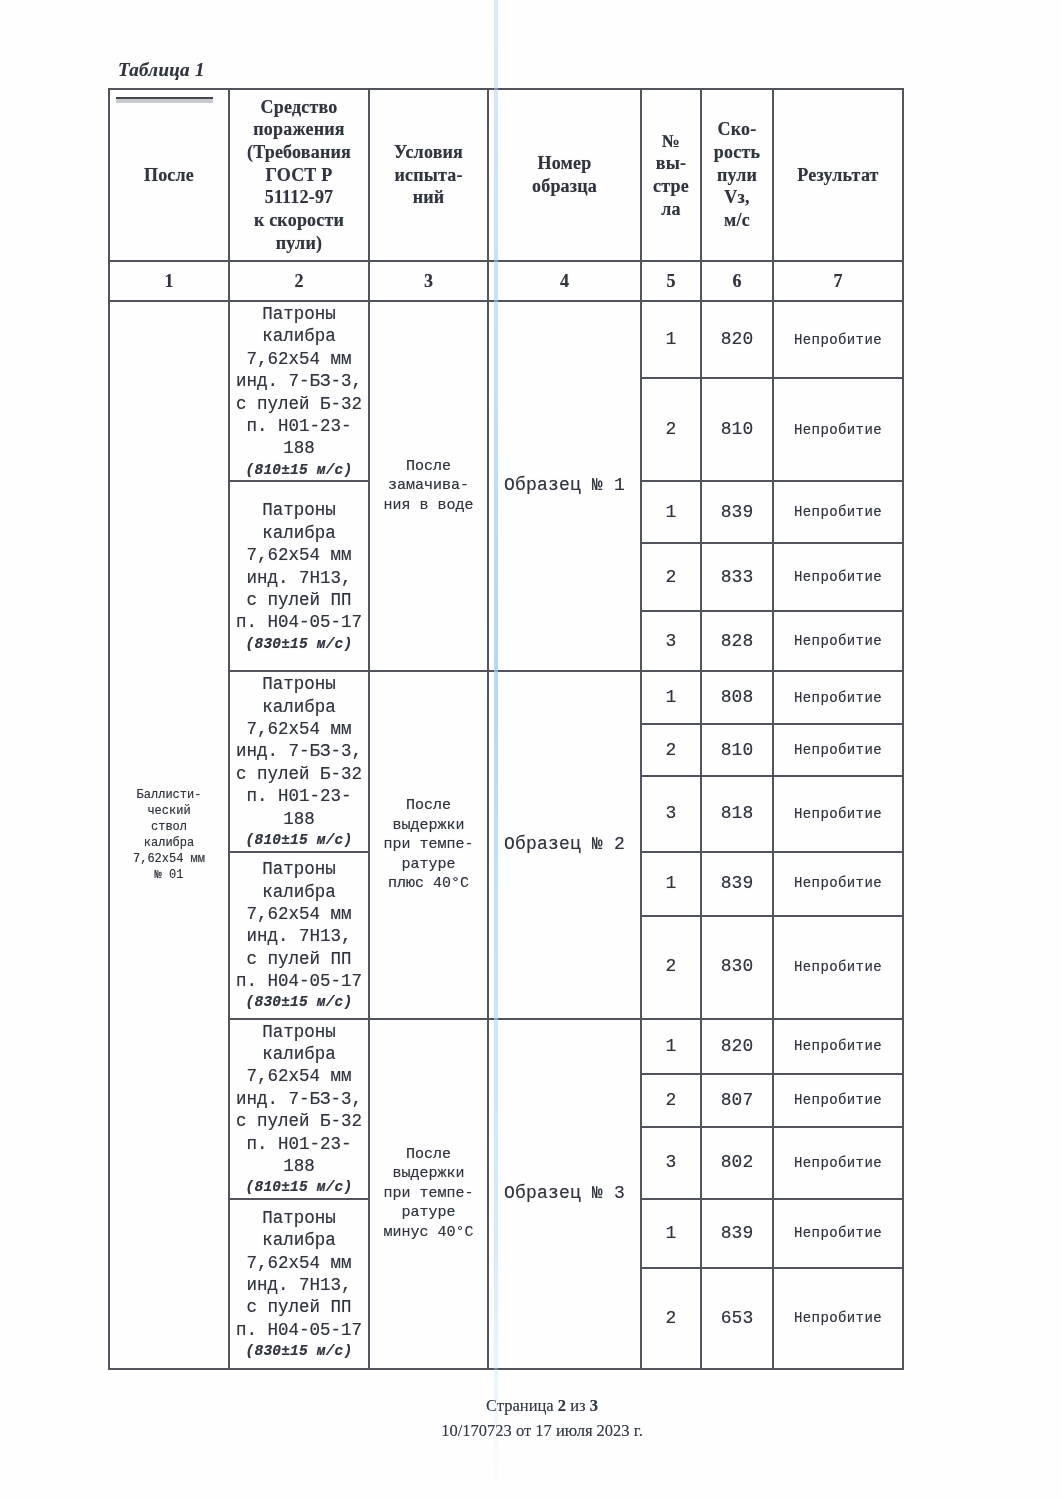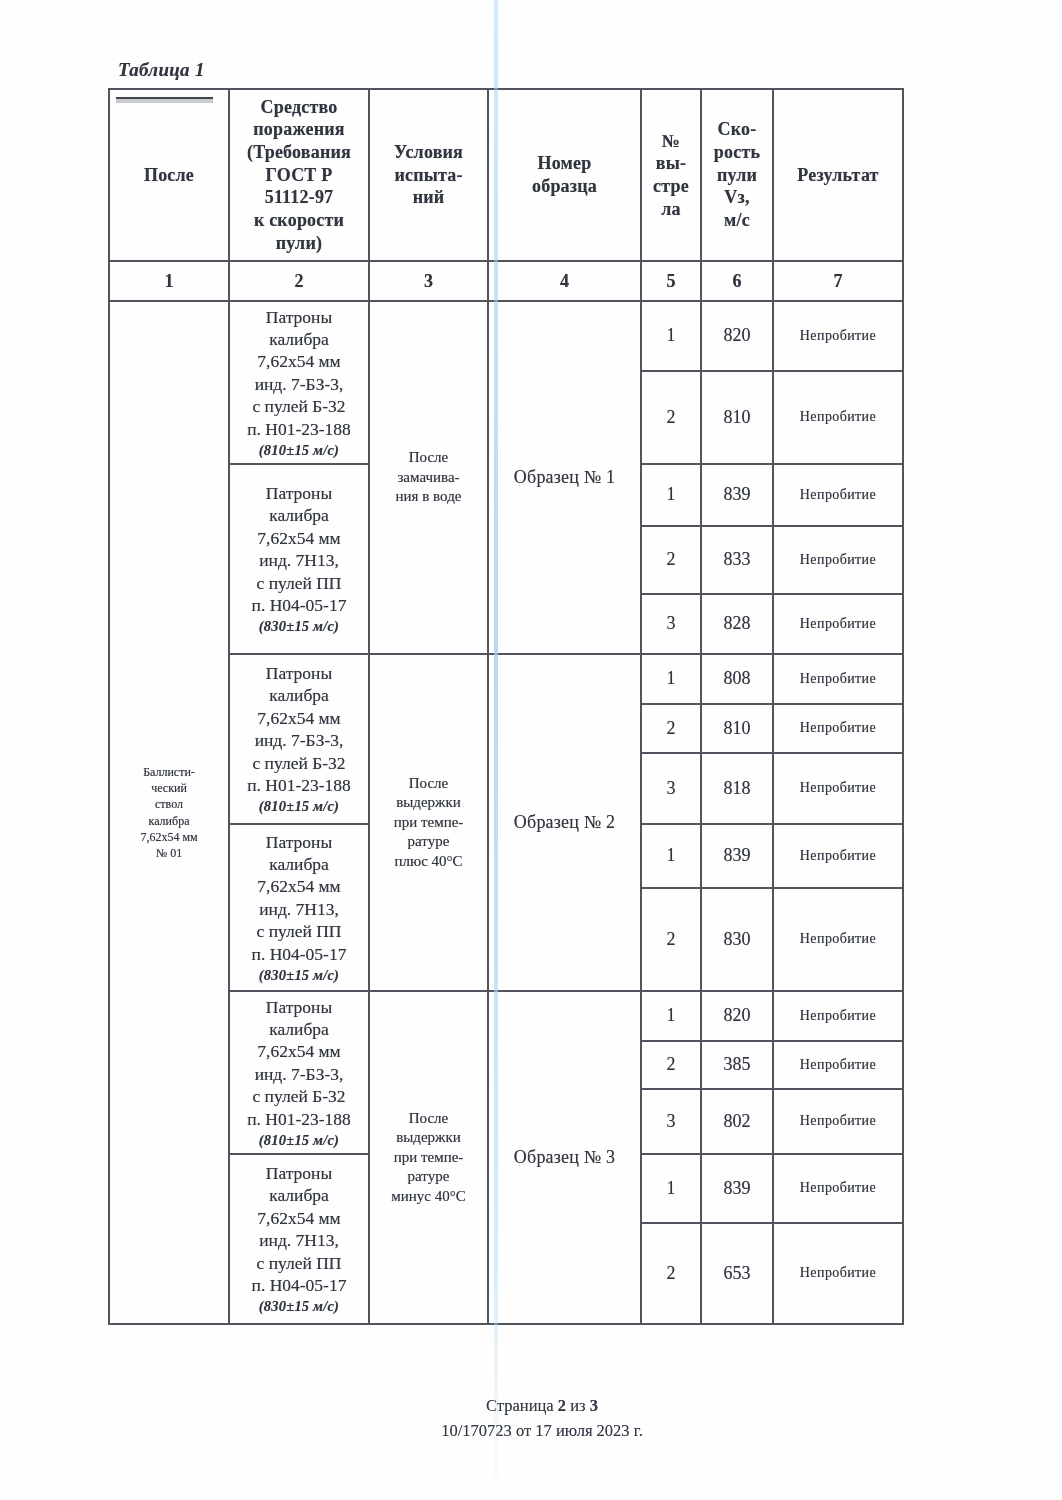--- a/index.html
+++ b/index.html
@@ -42,21 +42,21 @@
     text-shadow: 0 0 0.7px rgba(45,50,62,0.5);
   }
   .report th, .report td {
     border: 2px solid #51545c;
     text-align: center; vertical-align: middle;
     padding: 1px 2px;
     overflow: hidden;
   }
   .report th.head { font-size: 18px; font-weight: bold; line-height: 1.26; letter-spacing: 0.2px; }
   .report tr.nums th { font-size: 18px; font-weight: bold; }
-  .report td { font-size: 17.5px; line-height: 1.3; }
+  .report td { font-size: 17.5px; line-height: 1.3; font-family: Liberation Mono, monospace; }
   .preline { white-space: pre-line; }
   td.weapon { font-size: 12px; line-height: 1.34; }
   td.ammo   { font-size: 17.5px; line-height: 1.28; }
   td.ammo .spec { font-size: 14.5px; font-style: italic; font-weight: 600; margin-top: 1px; letter-spacing: 0.2px; }
   td.cond   { font-size: 15px; line-height: 1.3; }
   td.sample { font-size: 18px; letter-spacing: 0.2px; }
   td.num    { font-size: 18px; }
   td.result { font-size: 14px; letter-spacing: 0.4px; }
 
   .footer {
@@ -242,21 +242,21 @@
 при темпе-
 ратуре
 минус 40°С</td>
         <td class="sample" rowspan="5">Образец № 3</td>
         <td class="num">1</td>
         <td class="num">820</td>
         <td class="result">Непробитие</td>
       </tr>
       <tr style="height:48px">
         <td class="num">2</td>
-        <td class="num">385</td>
+        <td class="num">807</td>
         <td class="result">Непробитие</td>
       </tr>
       <tr style="height:65px">
         <td class="num">3</td>
         <td class="num">802</td>
         <td class="result">Непробитие</td>
       </tr>
       <tr style="height:69px">
         <td class="ammo" rowspan="2">
           <div class="preline">Патроны

